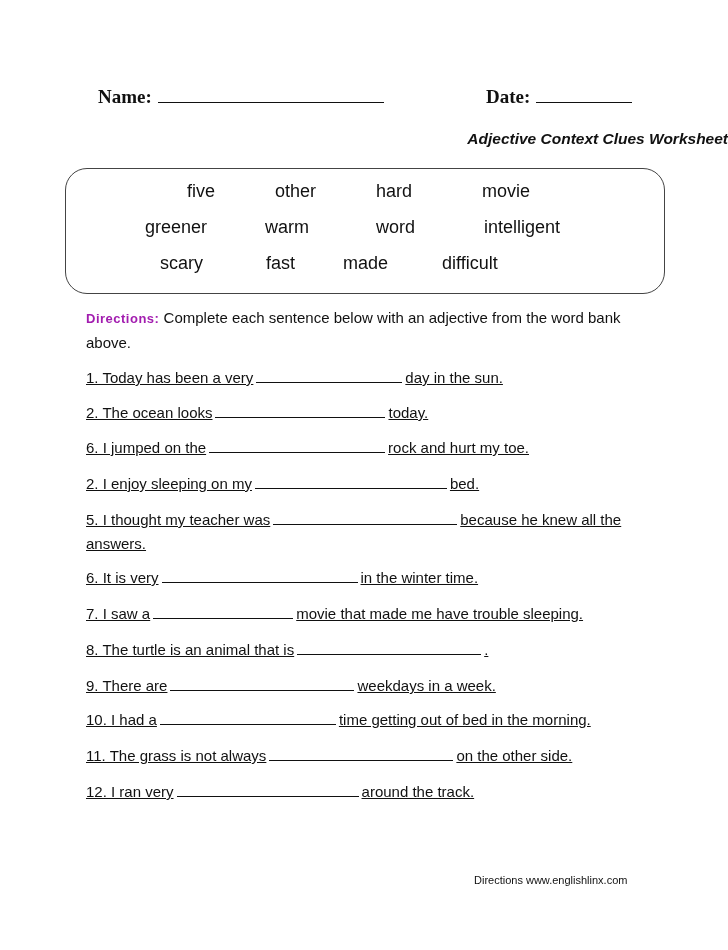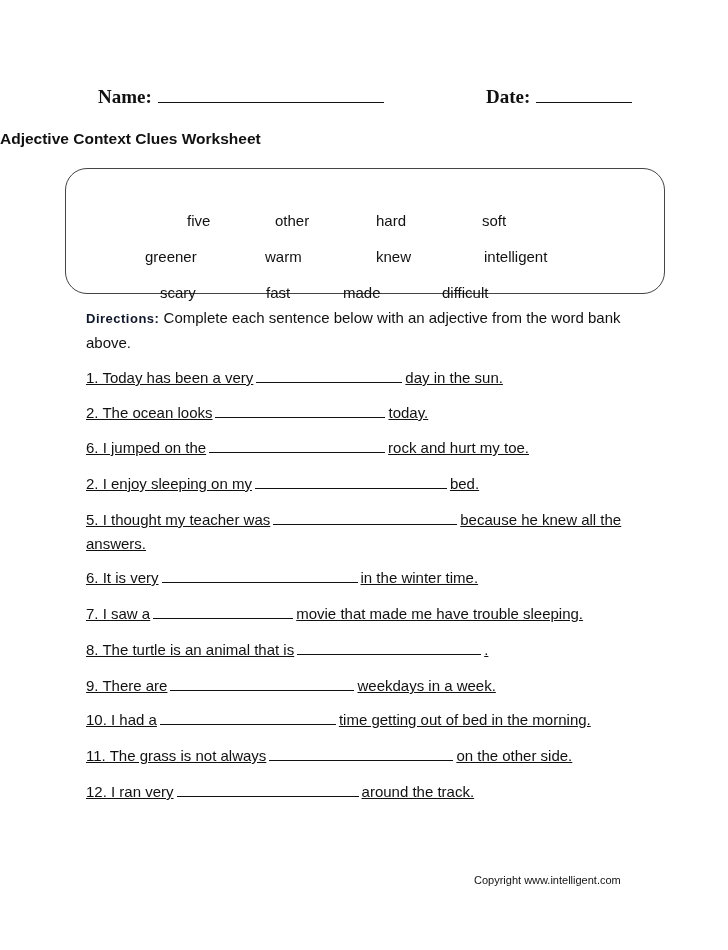--- a/index.html
+++ b/index.html
@@ -1,25 +1,25 @@
 <!DOCTYPE html>
 <html><head>
 <meta charset="utf-8">
 <style>
   html, body { margin:0; padding:0; background:#fff; }
   body { width:728px; height:950px; position:relative; overflow:hidden; color:#111; font-family:"Liberation Sans", sans-serif; }
   .header { position:absolute; top:86px; left:98px; width:540px; font-family:"Liberation Serif", serif; font-weight:bold; font-size:19px; }
   .header .name { position:absolute; left:0; top:0; white-space:nowrap; }
   .header .date { position:absolute; left:388px; top:0; white-space:nowrap; }
   .line { display:inline-block; border-bottom:1.5px solid #111; vertical-align:baseline; height:1px; margin-left:6px; }
-  .title { position:absolute; top:130px; left:0; width:728px; text-align:left; font-weight:bold; font-size:15.5px; }
+  .title { position:absolute; top:130px; left:0; width:728px; text-align:right; font-weight:bold; font-size:15.5px;font-style:italic; }
   .bank { position:absolute; top:168px; left:65px; width:600px; height:126px; border:1px solid #444; border-radius:22px; box-sizing:border-box; }
-  .word { position:absolute; font-size:15px;margin-top:31px; }
+  .word { position:absolute; font-size:18px; }
   .directions { position:absolute; top:306px; left:86px; width:560px; font-size:15px; line-height:24px; }
-  .dir-label { font-size:13px; font-weight:bold; color:#0f172a; letter-spacing:0.5px; }
+  .dir-label { font-size:13px; font-weight:bold; color:#a21caf; letter-spacing:0.5px; }
   .q { position:absolute; left:86px; width:560px; font-size:15px; line-height:24px; white-space:normal;text-decoration:underline; }
   .blank { display:inline-block; border-bottom:1.5px solid #111; height:14px; vertical-align:baseline; margin:0 3px; }
   .copyright { position:absolute; top:874px; left:474px; font-size:11px; }
 </style>
 </head>
 <body>
 
 <div class="header">
   <div class="name">
     <span>Name:</span><span class="line" style="width:226px"></span>
@@ -28,25 +28,25 @@
     <span>Date:</span><span class="line" style="width:96px"></span>
   </div>
 </div>
 
 <div class="title">Adjective Context Clues Worksheet</div>
 
 <div class="bank">
   <span class="word" style="left:121px;top:12px">five</span>
   <span class="word" style="left:209px;top:12px">other</span>
   <span class="word" style="left:310px;top:12px">hard</span>
-  <span class="word" style="left:416px;top:12px">soft</span>
+  <span class="word" style="left:416px;top:12px">movie</span>
 
   <span class="word" style="left:79px;top:48px">greener</span>
   <span class="word" style="left:199px;top:48px">warm</span>
-  <span class="word" style="left:310px;top:48px">knew</span>
+  <span class="word" style="left:310px;top:48px">word</span>
   <span class="word" style="left:418px;top:48px">intelligent</span>
 
   <span class="word" style="left:94px;top:84px">scary</span>
   <span class="word" style="left:200px;top:84px">fast</span>
   <span class="word" style="left:277px;top:84px">made</span>
   <span class="word" style="left:376px;top:84px">difficult</span>
 </div>
 
 <div class="directions">
   <span class="dir-label">Directions:</span>
@@ -83,13 +83,13 @@
 <div class="q" style="top:708px">
   <span>10. I had a</span><span class="blank" style="width:176px"></span><span>time getting out of bed in the morning.</span>
 </div>
 <div class="q" style="top:744px">
   <span>11. The grass is not always</span><span class="blank" style="width:184px"></span><span>on the other side.</span>
 </div>
 <div class="q" style="top:780px">
   <span>12. I ran very</span><span class="blank" style="width:182px"></span><span>around the track.</span>
 </div>
 
-<div class="copyright">Copyright www.intelligent.com</div>
+<div class="copyright">Directions www.englishlinx.com</div>
 
 </body></html>

